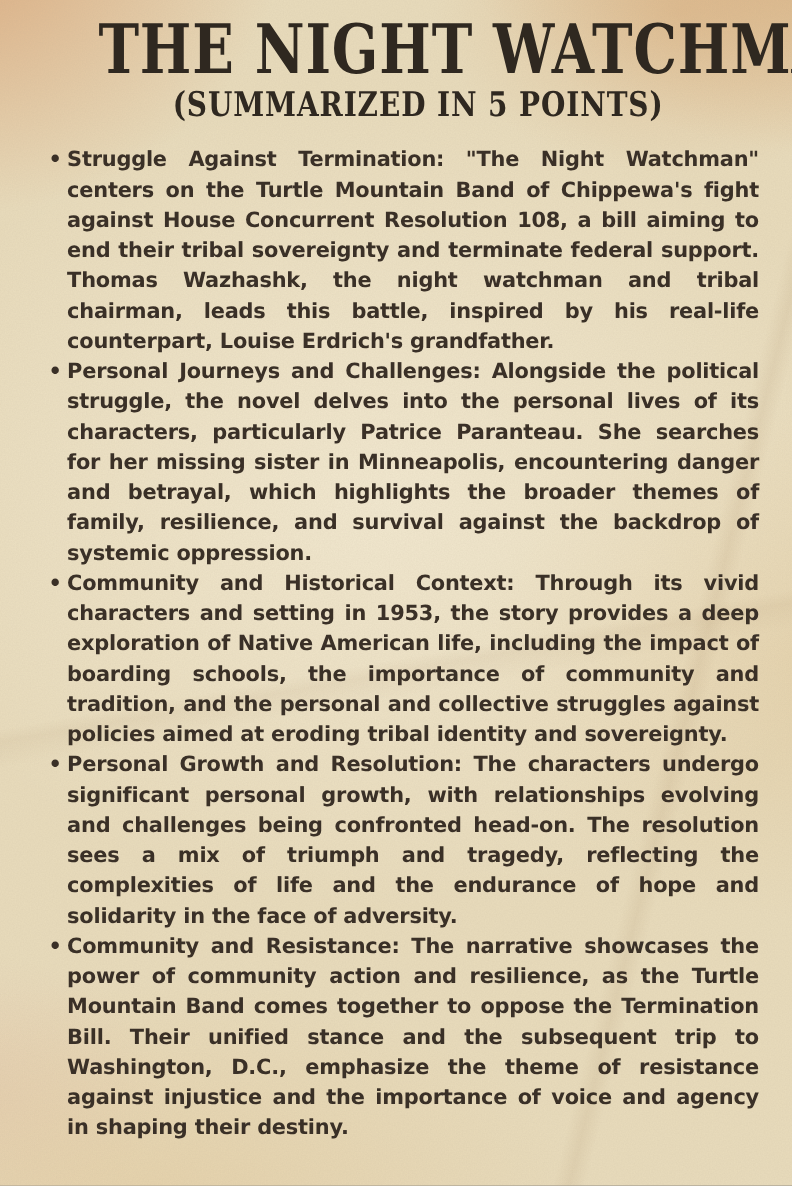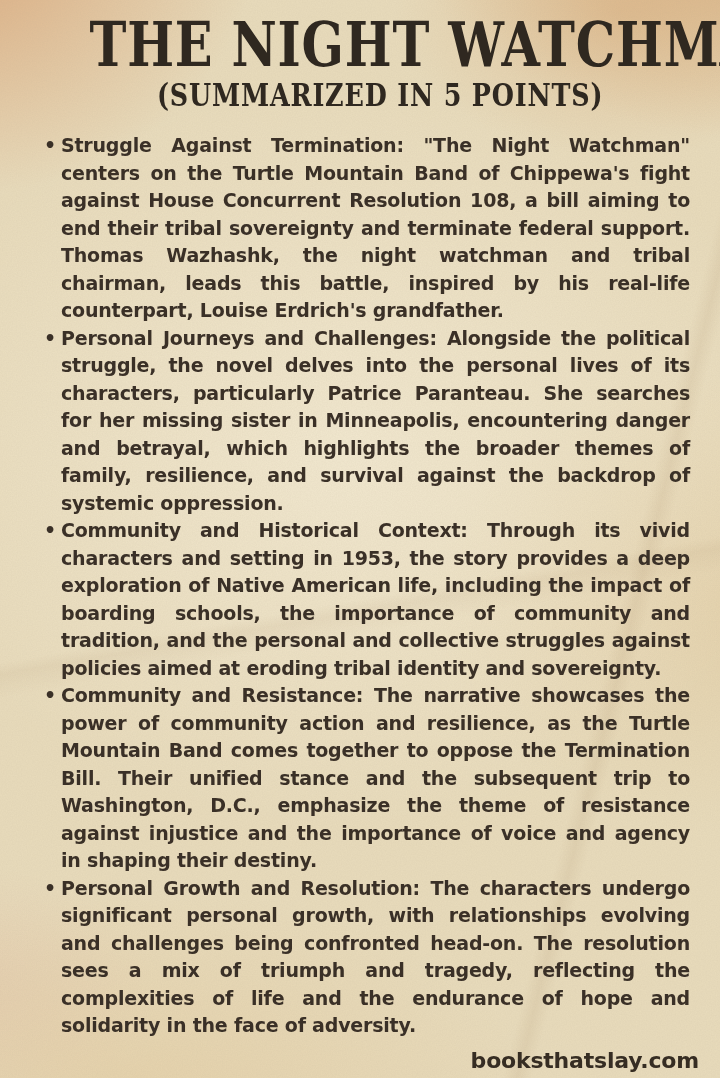--- a/index.html
+++ b/index.html
@@ -128,21 +128,20 @@
     </h1>
 
     <h2 class="subtitle">
       <span class="squeeze">(SUMMARIZED IN 5 POINTS)</span>
     </h2>
 
     <ul class="points">
       <li><span>Struggle Against Termination:</span> <span>"The Night Watchman" centers on the Turtle Mountain Band of Chippewa's fight against House Concurrent Resolution 108, a bill aiming to end their tribal sovereignty and terminate federal support. Thomas Wazhashk, the night watchman and tribal chairman, leads this battle, inspired by his real-life counterpart, Louise Erdrich's grandfather.</span></li>
       <li><span>Personal Journeys and Challenges:</span> <span>Alongside the political struggle, the novel delves into the personal lives of its characters, particularly Patrice Paranteau. She searches for her missing sister in Minneapolis, encountering danger and betrayal, which highlights the broader themes of family, resilience, and survival against the backdrop of systemic oppression.</span></li>
       <li><span>Community and Historical Context:</span> <span>Through its vivid characters and setting in 1953, the story provides a deep exploration of Native American life, including the impact of boarding schools, the importance of community and tradition, and the personal and collective struggles against policies aimed at eroding tribal identity and sovereignty.</span></li>
+      <li><span>Personal Growth and Resolution:</span> <span>The characters undergo significant personal growth, with relationships evolving and challenges being confronted head-on. The resolution sees a mix of triumph and tragedy, reflecting the complexities of life and the endurance of hope and solidarity in the face of adversity.</span></li>
       <li><span>Community and Resistance:</span> <span>The narrative showcases the power of community action and resilience, as the Turtle Mountain Band comes together to oppose the Termination Bill. Their unified stance and the subsequent trip to Washington, D.C., emphasize the theme of resistance against injustice and the importance of voice and agency in shaping their destiny.</span></li>
-      <li><span>Personal Growth and Resolution:</span> <span>The characters undergo significant personal growth, with relationships evolving and challenges being confronted head-on. The resolution sees a mix of triumph and tragedy, reflecting the complexities of life and the endurance of hope and solidarity in the face of adversity.</span></li>
     </ul>
 
   </div>
 
-  <div class="watermark">booksthatslay.com</div>
 
 </div>
 
 </body></html>

